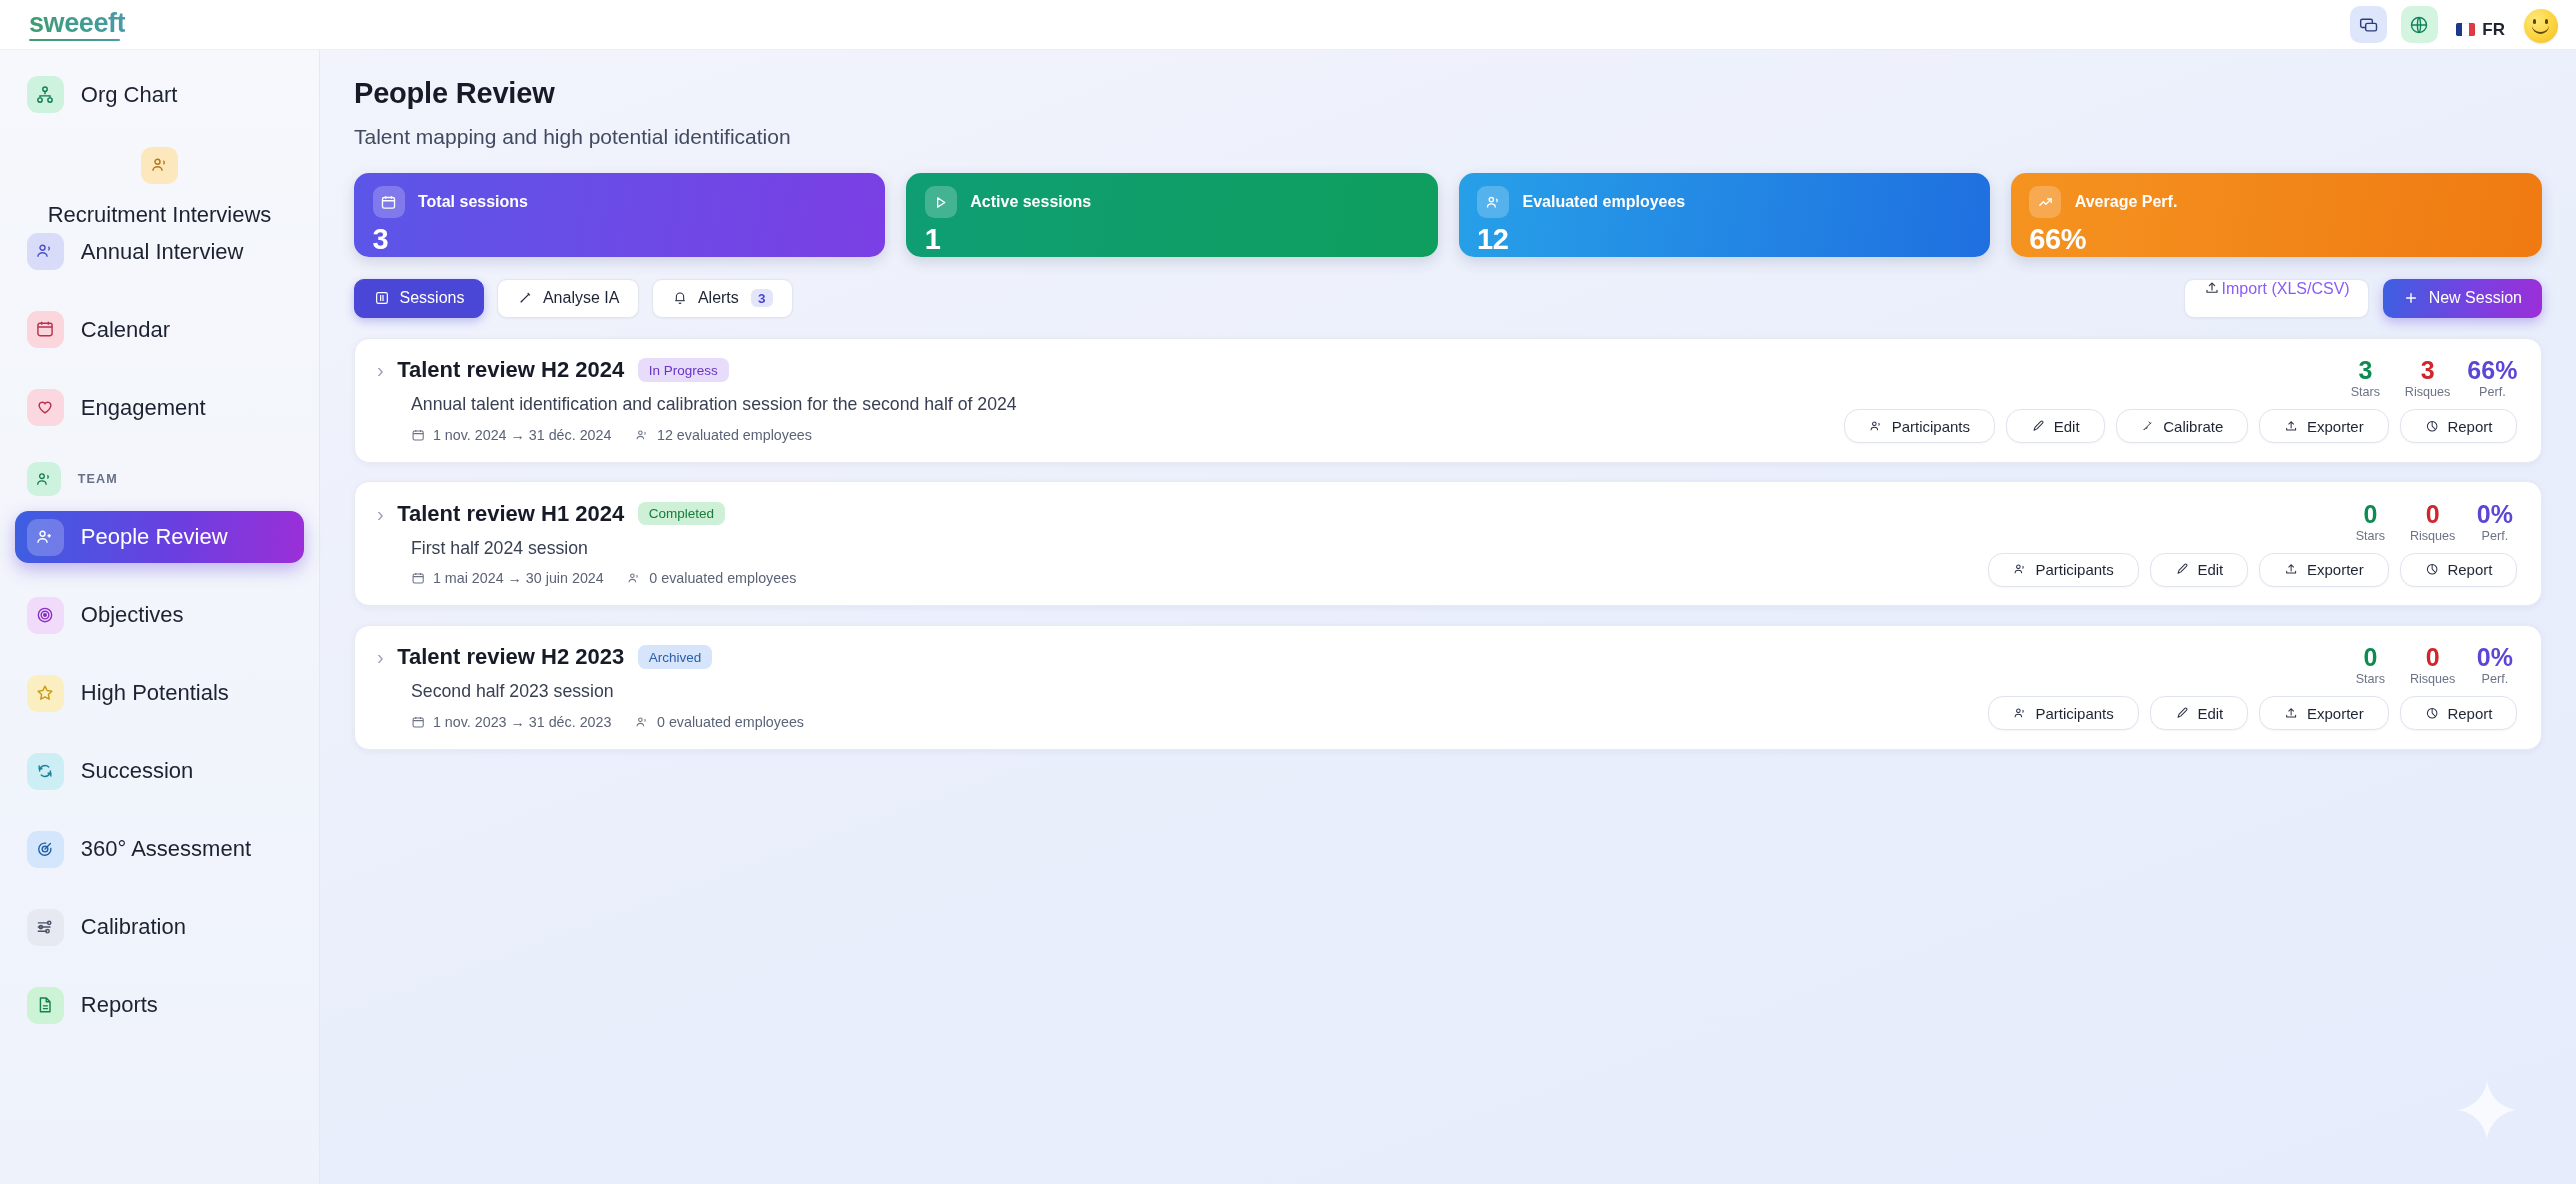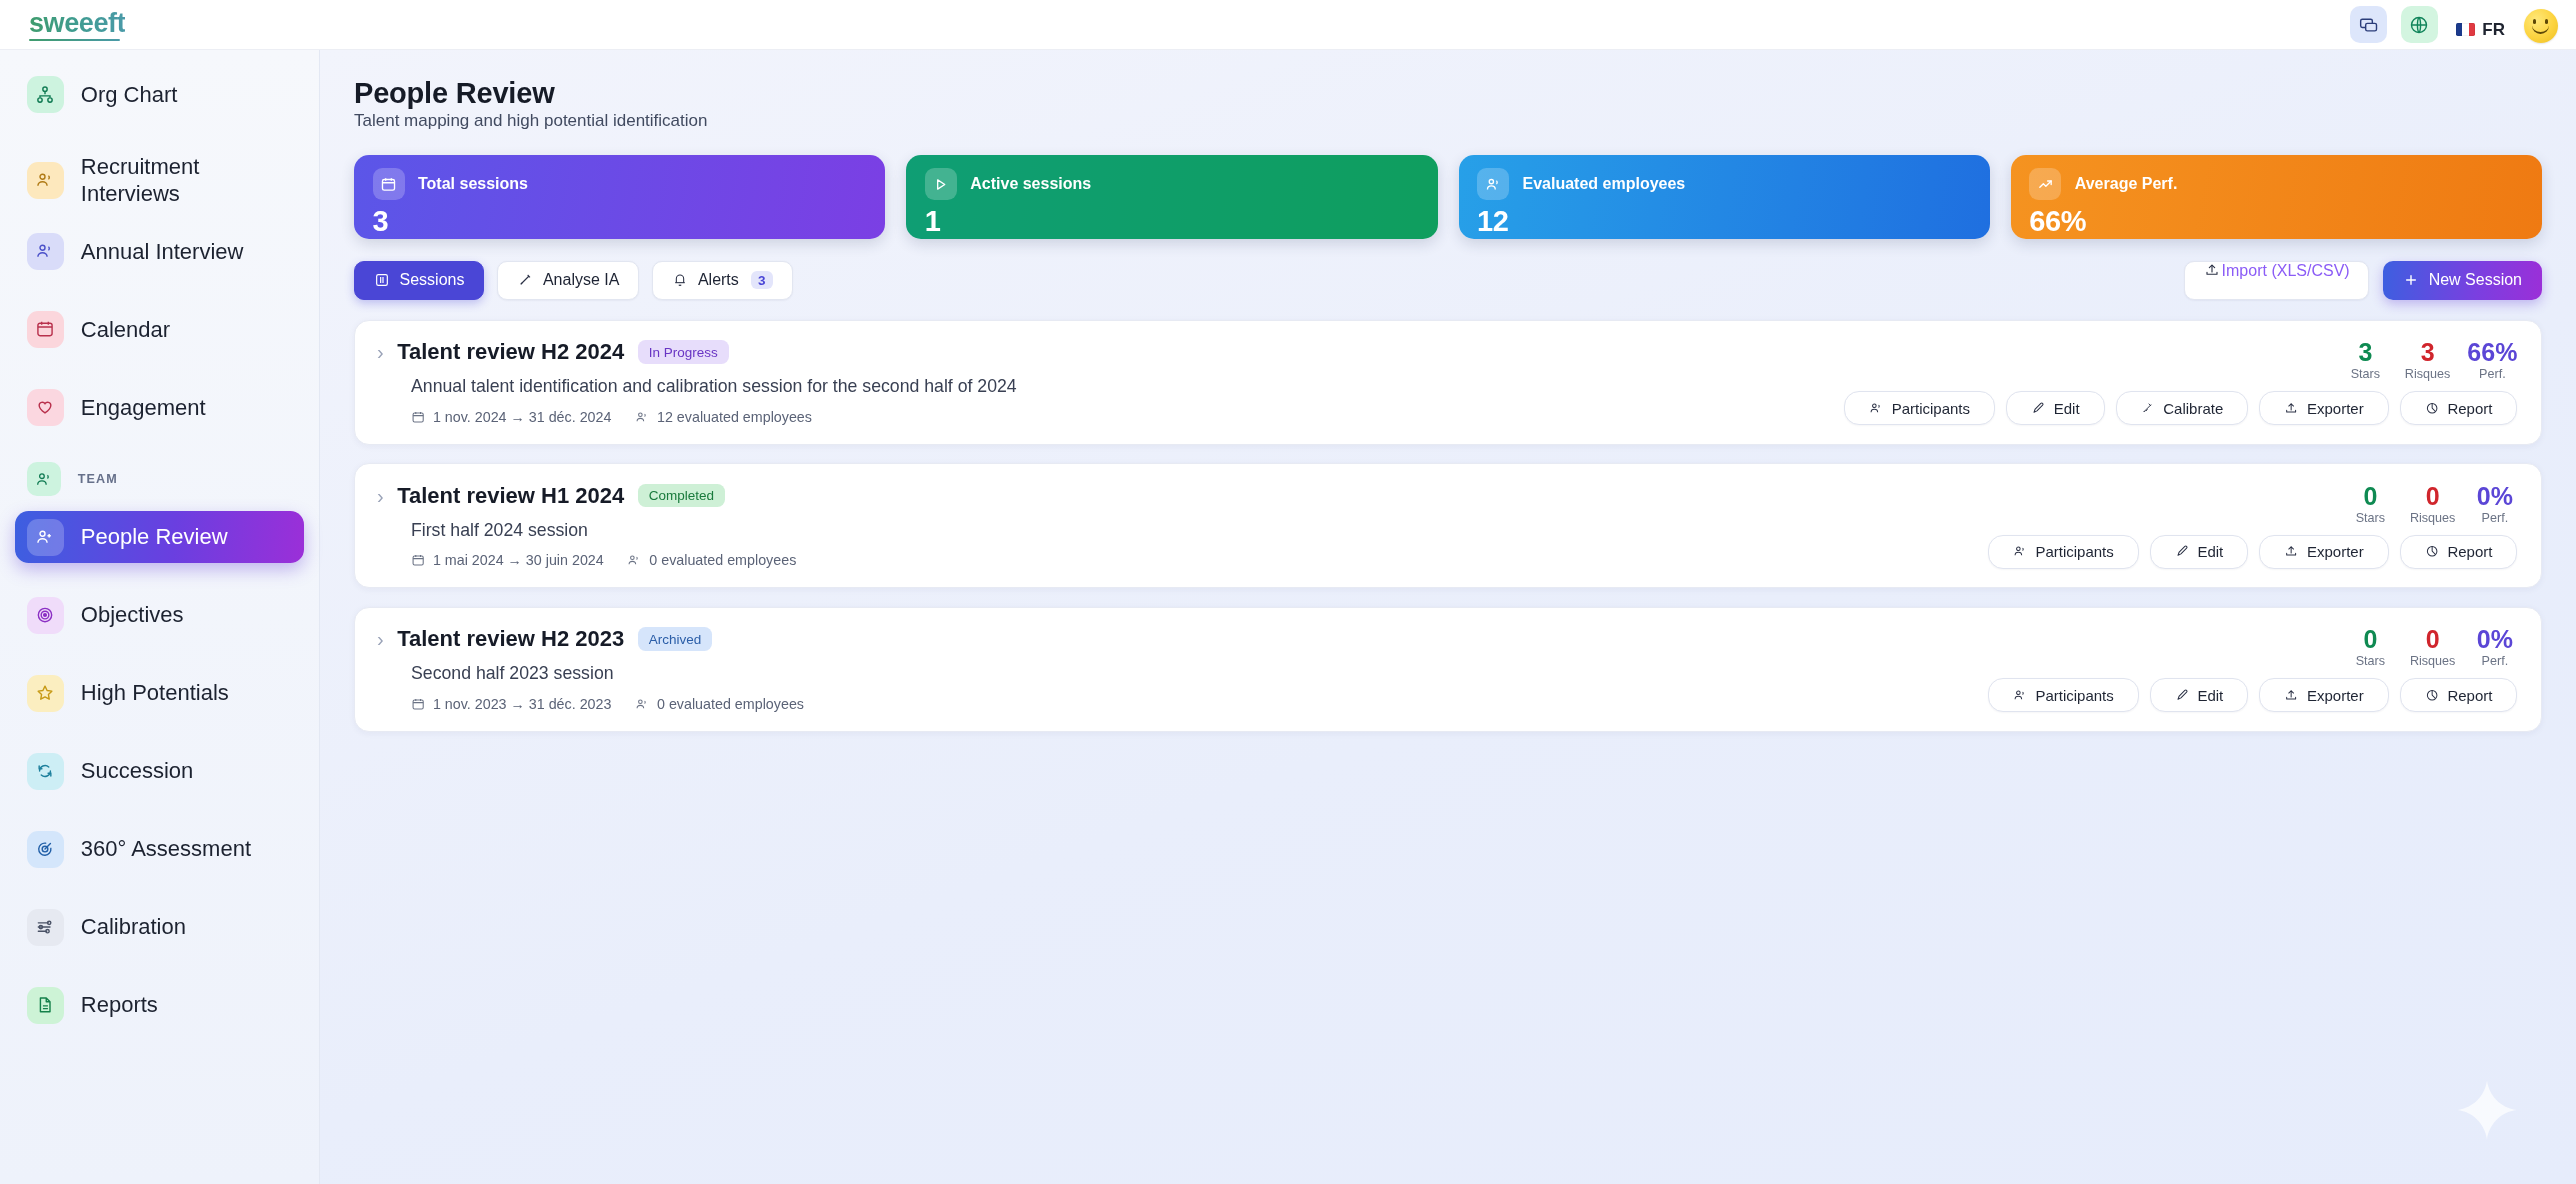--- a/index.html
+++ b/index.html
@@ -69,21 +69,21 @@
     background: linear-gradient(180deg,#f6f8fc 0%, #eef2fb 100%);
     border-right: 0.8px solid #e3e8f3;
     padding: 18.5px 15px 0 15px;
     z-index: 20;
   }
   .nav-item {
     display: flex; align-items: center; gap: 17px;
     height: 52px; padding: 0 11.8px; margin-bottom: 26px;
     border-radius: 13.5px; cursor: pointer;
   }
-  .nav-item.two-line { height: 67px; margin-bottom: 11.8px; }
+  .nav-item.two-line { height: 67px; margin-bottom: 11.8px; flex-direction: column; }
   .nav-icon {
     width: 37px; height: 37px; border-radius: 11px; flex: 0 0 37px;
     display: flex; align-items: center; justify-content: center;
   }
   .nav-label { font-size: 22px; color: #1c2230; line-height: 1.25; }
   .nav-item.active {
     background: linear-gradient(95deg,#3d5fe0 0%, #6a3fe0 55%, #9b2fd8 100%);
     box-shadow: 0 6.7px 17px rgba(96,60,216,.35);
     margin-bottom: 26px;
   }
@@ -108,21 +108,21 @@
 
   
   .main {
     position: absolute; top: 50px; left: 320px;
     width: 2256px; height: 1134px;
     background: linear-gradient(160deg,#f2f4fc 0%, #e9eefb 55%, #e6ecfb 100%);
     padding: 27px 34px 0 34px;
     overflow: hidden;
   }
   .page-title { font-size: 29px; font-weight: 700; color: #161b27; letter-spacing: -0.2px; }
-  .page-sub { font-size: 17px; color: #414a60; margin-top: 1px; }
+  .page-sub { font-size: 21px; color: #414a60; margin-top: 15px; }
 
   .stats-row { display: flex; gap: 21px; margin-top: 23.6px; align-items: flex-end; }
   .stat-card {
     flex: 1; height: 84px; border-radius: 15px;
     padding: 13.5px 18.5px 0 18.5px; color: #fff; position: relative;
     box-shadow: 0 5px 13.5px rgba(40,50,90,.16);
   }
   .stat-top { display: flex; align-items: center; gap: 13.5px; }
   .stat-ico {
     width: 32px; height: 32px; border-radius: 9.3px;

